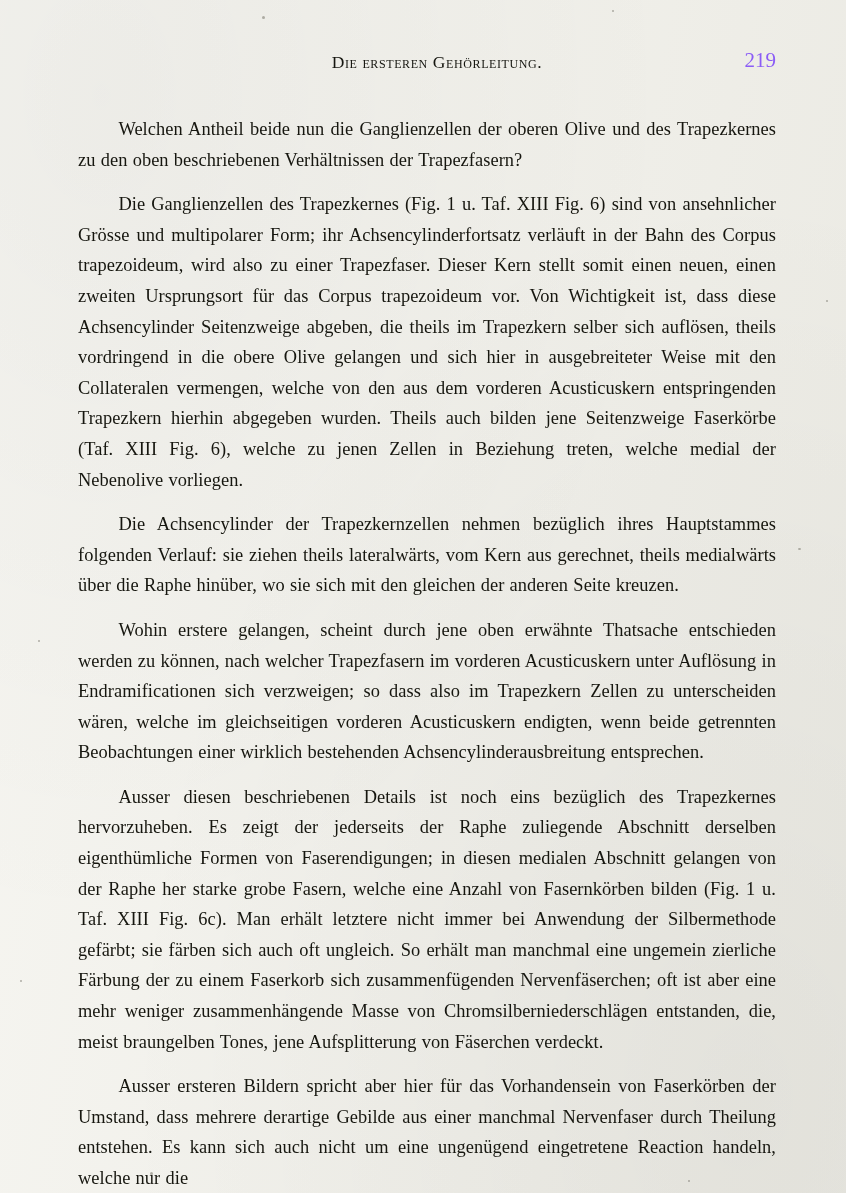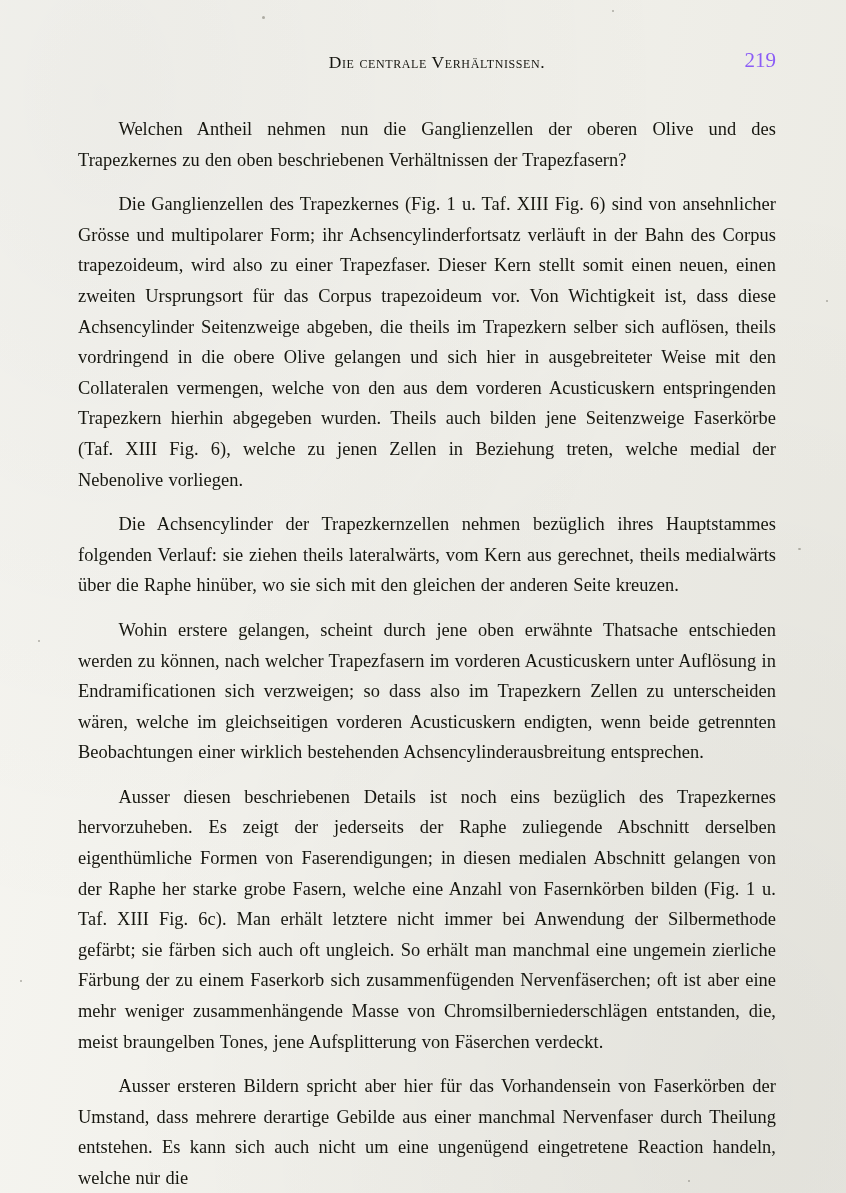--- a/index.html
+++ b/index.html
@@ -76,25 +76,25 @@
   }
 </style>
 </head>
 <body>
 
 <div class="page">
 
   <div class="content">
 
     <div class="header">
-      <div class="running-head">Die centrale Verhältnissen.</div>
+      <div class="running-head">Die ersteren Gehörleitung.</div>
       <div class="folio">219</div>
     </div>
 
-    <p class="para">Welchen Antheil nehmen nun die Ganglienzellen der oberen Olive und des Trapezkernes zu den oben beschriebenen Verhältnissen der Trapezfasern?</p>
+    <p class="para">Welchen Antheil beide nun die Ganglienzellen der oberen Olive und des Trapezkernes zu den oben beschriebenen Verhältnissen der Trapezfasern?</p>
     <p class="para">Die Ganglienzellen des Trapezkernes (Fig. 1 u. Taf. XIII Fig. 6) sind von ansehnlicher Grösse und multipolarer Form; ihr Achsencylinderfortsatz verläuft in der Bahn des Corpus trapezoideum, wird also zu einer Trapezfaser. Dieser Kern stellt somit einen neuen, einen zweiten Ursprungsort für das Corpus trapezoideum vor. Von Wichtigkeit ist, dass diese Achsencylinder Seitenzweige abgeben, die theils im Trapezkern selber sich auflösen, theils vordringend in die obere Olive gelangen und sich hier in ausgebreiteter Weise mit den Collateralen vermengen, welche von den aus dem vorderen Acusticuskern entspringenden Trapezkern hierhin abgegeben wurden. Theils auch bilden jene Seitenzweige Faserkörbe (Taf. XIII Fig. 6), welche zu jenen Zellen in Beziehung treten, welche medial der Nebenolive vorliegen.</p>
     <p class="para">Die Achsencylinder der Trapezkernzellen nehmen bezüglich ihres Hauptstammes folgenden Verlauf: sie ziehen theils lateralwärts, vom Kern aus gerechnet, theils medialwärts über die Raphe hinüber, wo sie sich mit den gleichen der anderen Seite kreuzen.</p>
     <p class="para tracked">Wohin erstere gelangen, scheint durch jene oben erwähnte Thatsache entschieden werden zu können, nach welcher Trapezfasern im vorderen Acusticuskern unter Auflösung in Endramificationen sich verzweigen; so dass also im Trapezkern Zellen zu unterscheiden wären, welche im gleichseitigen vorderen Acusticuskern endigten, wenn beide getrennten Beobachtungen einer wirklich bestehenden Achsencylinderausbreitung entsprechen.</p>
     <p class="para">Ausser diesen beschriebenen Details ist noch eins bezüglich des Trapezkernes hervorzuheben. Es zeigt der jederseits der Raphe zuliegende Abschnitt derselben eigenthümliche Formen von Faserendigungen; in diesen medialen Abschnitt gelangen von der Raphe her starke grobe Fasern, welche eine Anzahl von Fasernkörben bilden (Fig. 1 u. Taf. XIII Fig. 6c). Man erhält letztere nicht immer bei Anwendung der Silbermethode gefärbt; sie färben sich auch oft ungleich. So erhält man manchmal eine ungemein zierliche Färbung der zu einem Faserkorb sich zusammenfügenden Nervenfäserchen; oft ist aber eine mehr weniger zusammenhängende Masse von Chromsilberniederschlägen entstanden, die, meist braungelben Tones, jene Aufsplitterung von Fäserchen verdeckt.</p>
     <p class="para">Ausser ersteren Bildern spricht aber hier für das Vorhandensein von Faserkörben der Umstand, dass mehrere derartige Gebilde aus einer manchmal Nervenfaser durch Theilung entstehen. Es kann sich auch nicht um eine ungenügend eingetretene Reaction handeln, welche nur die</p>
 
   </div>
 
   <div class="speck" style="left:262px;top:16px;width:3px;height:3px;"></div>
   <div class="speck" style="left:612px;top:10px;width:2px;height:2px;"></div>

